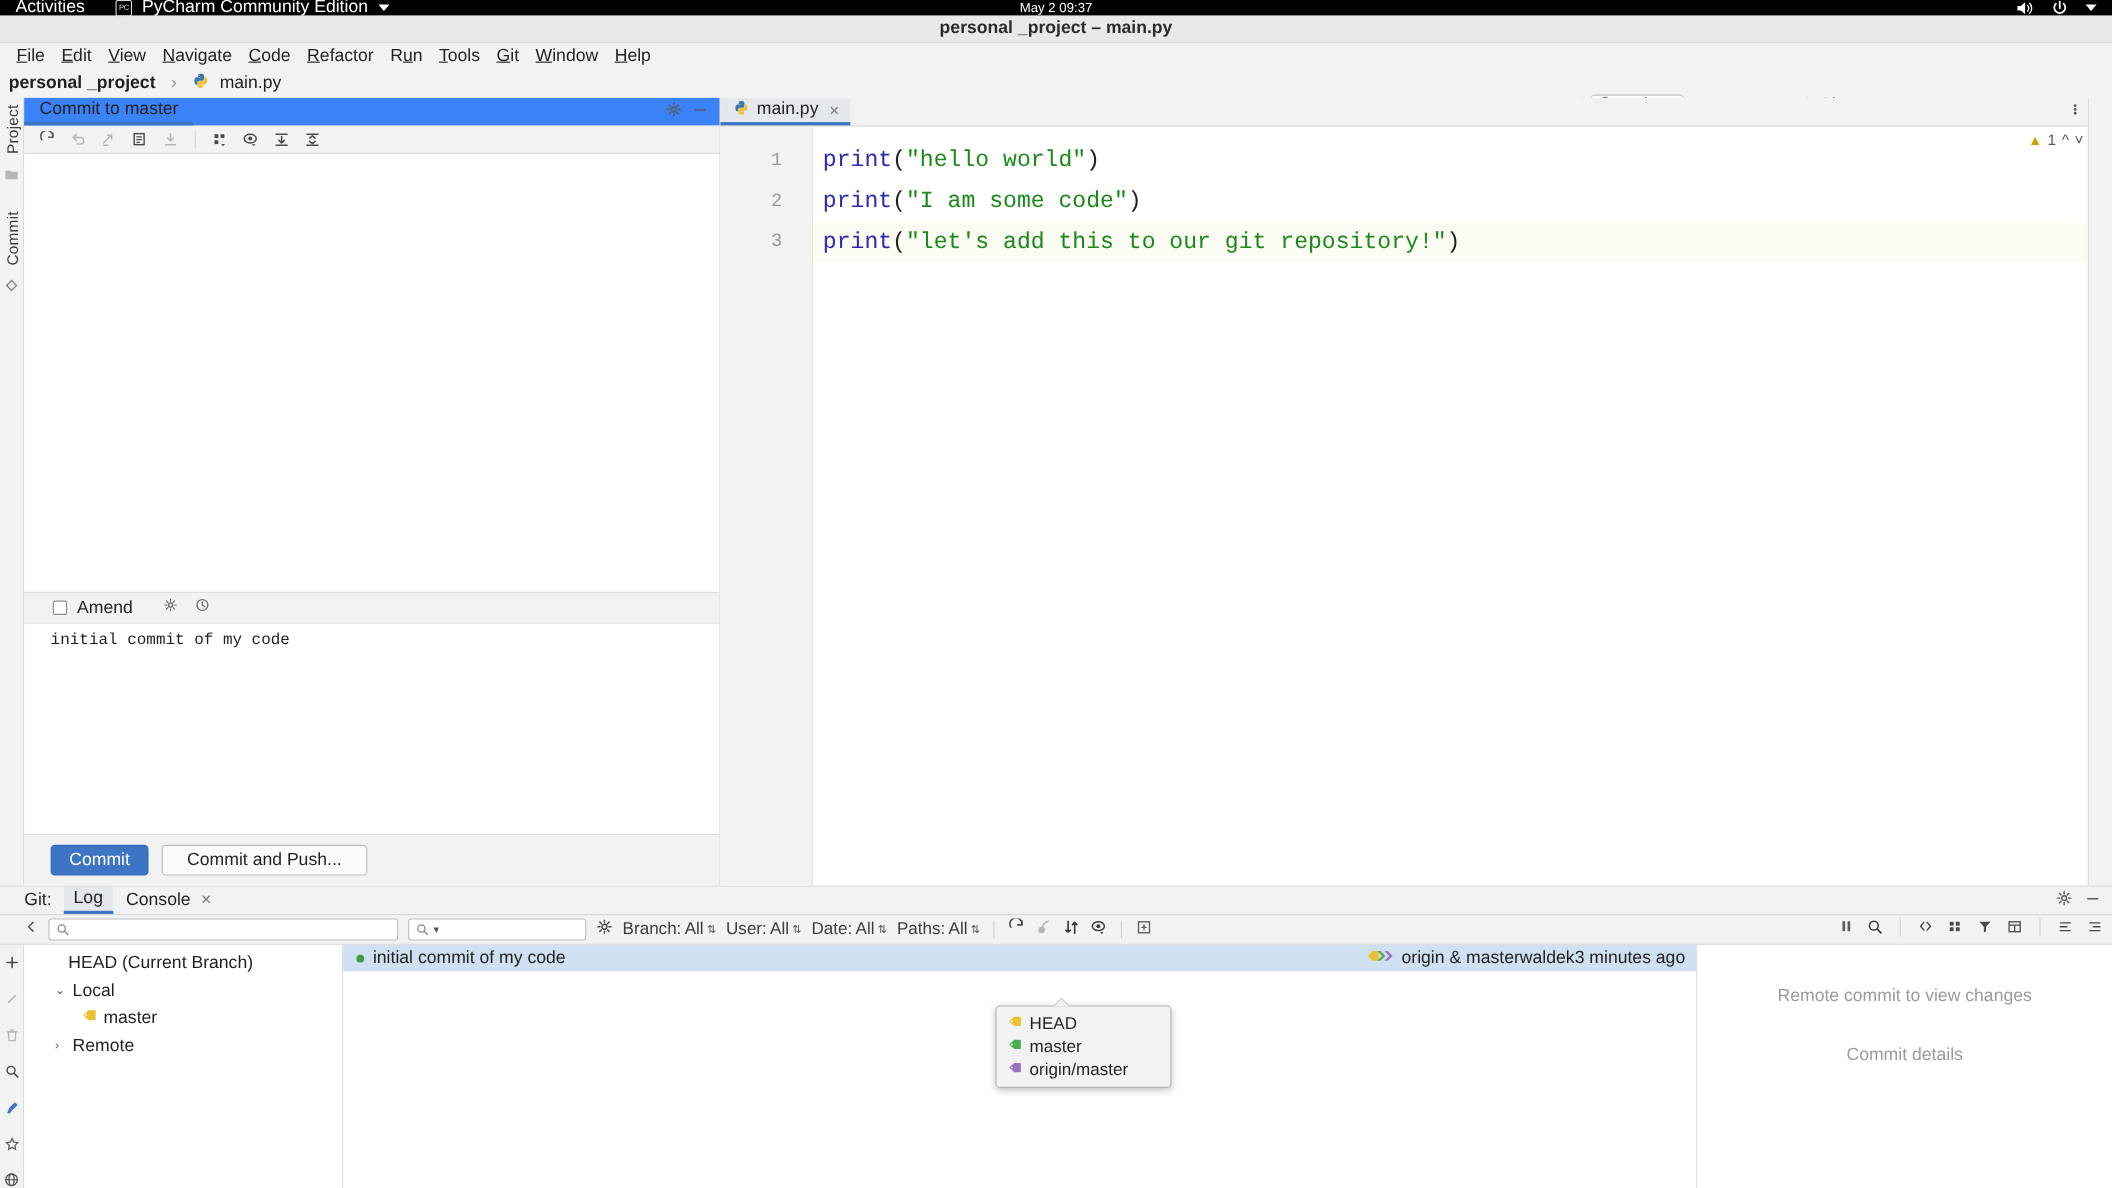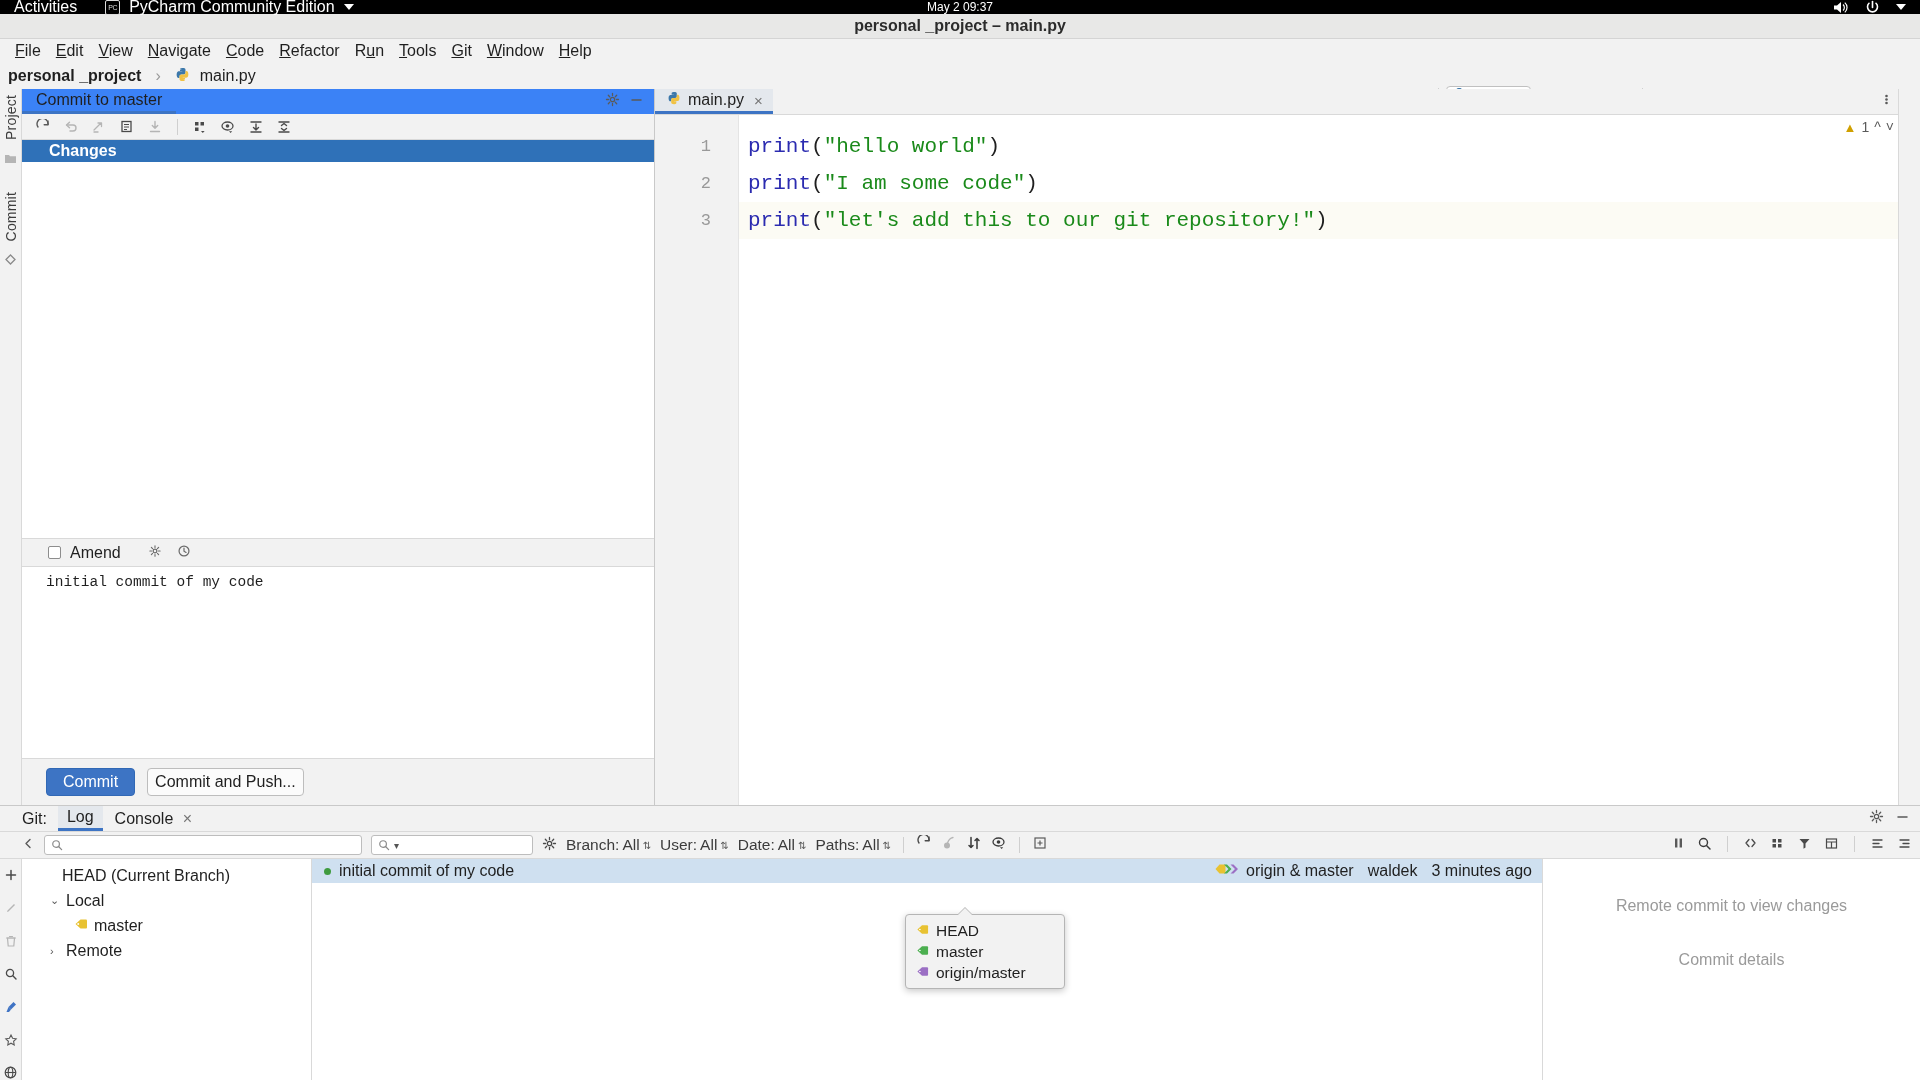--- a/index.html
+++ b/index.html
@@ -133,21 +133,21 @@
   .cp-buttons {
     height: 46px; display: flex; align-items: center; gap: 12px;
     padding-left: 24px; background: #f2f2f2;
   }
   .btn-primary {
     background: #3d74c4; color: #fff; border: 1px solid #3168b5;
     border-radius: 4px; font-size: 16px; padding: 4px 16px; cursor: pointer;
   }
   .btn-normal {
     background: #fbfbfb; color: #1f1f1f; border: 1px solid #bdbdbd;
-    border-radius: 4px; font-size: 16px; padding: 4px 7px; cursor: pointer;
+    border-radius: 4px; font-size: 16px; padding: 4px 22px; cursor: pointer;
   }
 
   
   .editor-area { flex: 1; display: flex; flex-direction: column; background: #fff; min-width: 0;}
   .ed-tabs {
     height: 26px; background: #f2f2f2; display: flex; align-items: center;
     border-bottom: 1px solid #d9d9d9; position: relative;
   }
   .ed-tab {
     display: flex; align-items: center; gap: 7px; height: 100%;
@@ -230,21 +230,21 @@
   .bt-row.lvl2 { padding-left: 52px; }
   .chev { font-size: 11px; color: #5a5a5a; width: 10px; }
 
   .log-list { flex: 1; background: #fff; min-width: 0; position: relative; }
   .commit-row {
     height: 24px; background: #cfe0f0; display: flex; align-items: center;
     padding: 0 10px 0 12px; font-size: 16px; gap: 8px;
   }
   .dot { width: 7px; height: 7px; border-radius: 50%; background: #3f9b3f; flex-shrink:0;}
   .commit-subj { color: #1f1f1f; }
-  .commit-meta { margin-left: auto; display: flex; align-items: center; gap: 14px; }
+  .commit-meta { margin-left: auto; display: flex; align-items: center; }
   .ref-chip { display: flex; align-items: center; gap: 5px; }
   .author { color: #1f1f1f; }
   .when { color: #1f1f1f; }
 
   .tooltip {
     position: absolute; left: 593px; top: 55px; width: 160px;
     background: #f2f2f2; border: 1px solid #b5b5b5; border-radius: 4px;
     box-shadow: 0 2px 7px rgba(0,0,0,.22); padding: 5px 0; z-index: 40;
   }
   .tooltip:before {
@@ -517,21 +517,20 @@
           </svg>
       </span>
       <span class="tico">
         <svg width="16" height="16" viewBox="0 0 16 16">
             <path d="M3 3h10M3 13h10" stroke="#4a4a4a" stroke-width="1.4" stroke-linecap="round"></path>
             <path d="M5.5 6.5L8 4.5l2.5 2M5.5 9.5L8 11.5l2.5-2" stroke="#4a4a4a" stroke-width="1.4" fill="none" stroke-linecap="round" stroke-linejoin="round"></path>
           </svg>
       </span>
     </div>
 
-    <div class="changes-row">Changes</div>
     <div class="changes-body"></div>
 
     <div class="amend-row">
       <span class="cbox"></span>
       <span>Amend</span>
       <span style="margin-left:18px">
         <svg width="14" height="14" viewBox="0 0 15 15">
             <circle cx="7.5" cy="7.5" r="2" fill="none" stroke="#6a6a6a" stroke-width="1.3"></circle>
             <path d="M7.5 2v1.8M7.5 11.2V13M2 7.5h1.8M11.2 7.5H13M3.6 3.6l1.3 1.3M10.1 10.1l1.3 1.3M11.4 3.6l-1.3 1.3M4.9 10.1l-1.3 1.3" stroke="#6a6a6a" stroke-width="1.2" stroke-linecap="round"></path>
           </svg>

